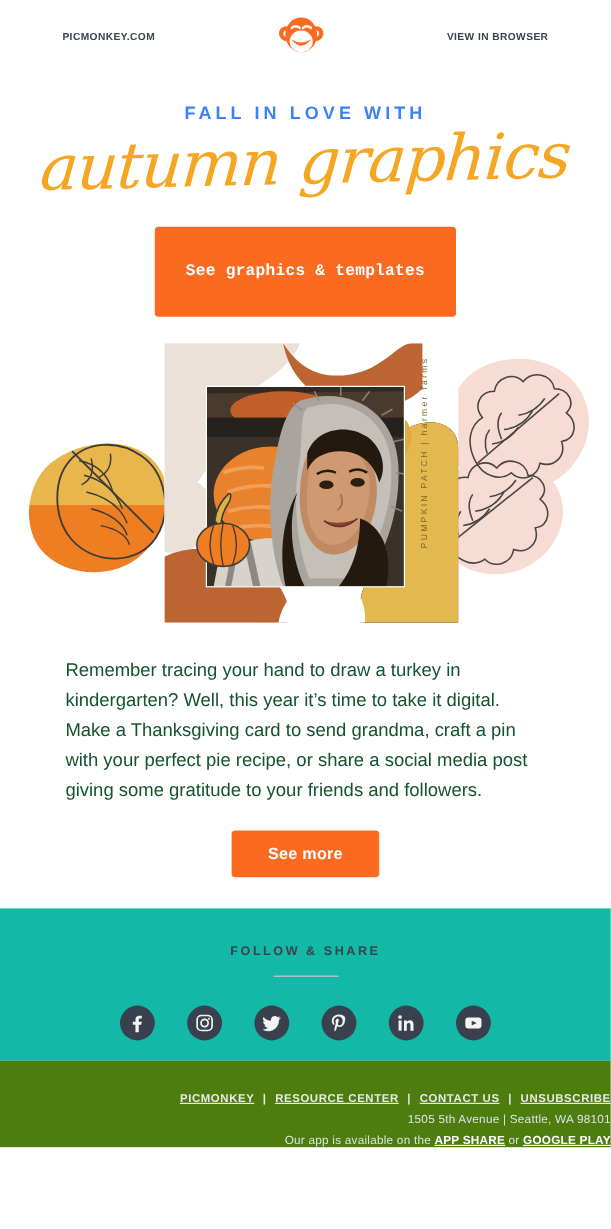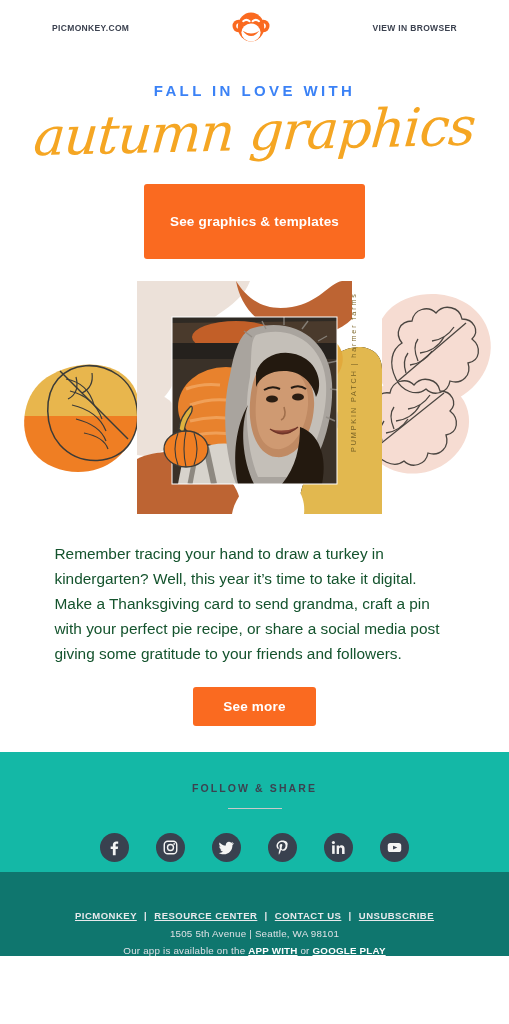--- a/index.html
+++ b/index.html
@@ -87,20 +87,21 @@
     font-weight: 700;
     letter-spacing: 0.2px;
     border: none;
     border-radius: 3px;
     cursor: pointer;
     font-family: "Liberation Sans", sans-serif;
   }
   .btn-top {
     margin-top: 25px;
     padding: 30px 26px;
+    font-family: Liberation Mono, monospace;
   }
   .btn-mid {
     margin-top: 21px;
     padding: 12px 30px;
     text-align: center;
   }
 
   
   .collage {
     position: relative;
@@ -159,24 +160,24 @@
     border-radius: 50%;
     background: #39414f;
     display: flex;
     align-items: center;
     justify-content: center;
     cursor: pointer;
   }
 
   
   .footer {
-    background: #0f766e;
+    background: #4d7c0f;
     flex: 1;
-    text-align: center;
-    padding-top: 38px;
+    text-align: right;
+    padding-top: 26px;
     box-sizing: border-box;
   }
   .footer-links {
     font-size: 9.5px;
     font-weight: 700;
     letter-spacing: 0.5px;
     color: #e8e9ec;
   }
   .footer-links a {
     color: #e8e9ec;
@@ -463,17 +464,17 @@
       <a href="#">RESOURCE CENTER</a>
       <span class="footer-sep">|</span>
       <a href="#">CONTACT US</a>
       <span class="footer-sep">|</span>
       <a href="#">UNSUBSCRIBE</a>
     </div>
 
     <div class="footer-address">1505 5th Avenue  |  Seattle, WA 98101</div>
 
     <div class="footer-app">
-      <span>Our app is available on the </span><a href="#">APP WITH</a><span> or </span><a href="#">GOOGLE PLAY</a>
+      <span>Our app is available on the </span><a href="#">APP SHARE</a><span> or </span><a href="#">GOOGLE PLAY</a>
     </div>
   </div>
 
 </div>
 
 </body></html>

